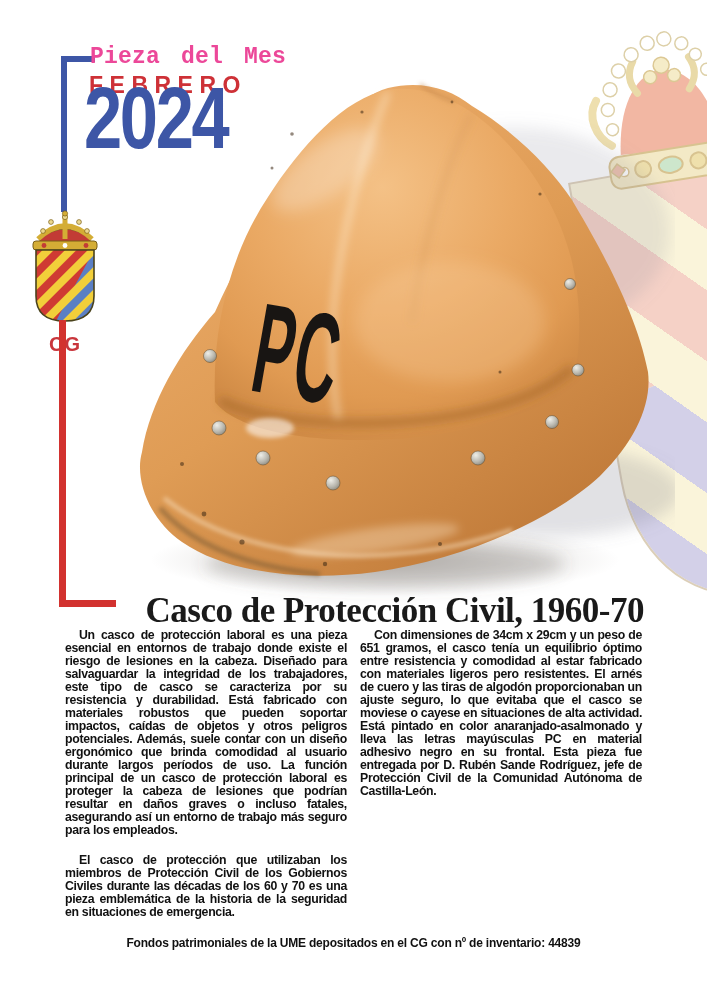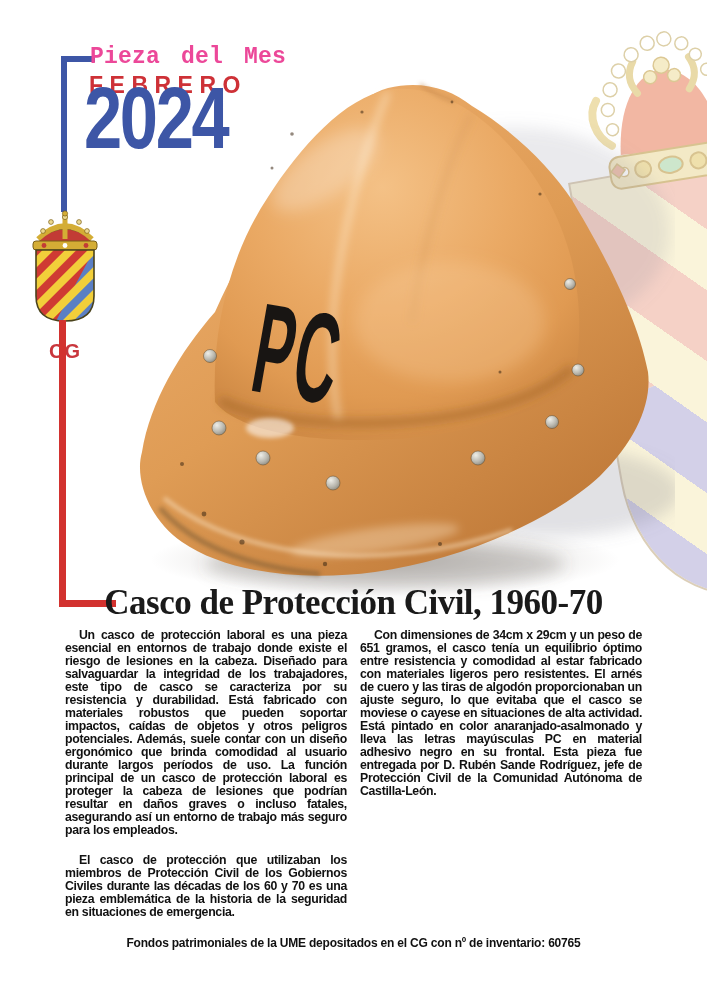--- a/index.html
+++ b/index.html
@@ -31,27 +31,27 @@
   .bracket-blue{position:absolute;left:61px;top:56px;width:28px;height:150px;
     border-top:6px solid #3d56a6;border-left:6px solid #3d56a6;z-index:3;}
   .kicker{position:absolute;left:90px;top:44px;font-family:Liberation Mono, monospace;
     font-weight:bold;font-size:23px;color:#ec4899;word-spacing:7px;letter-spacing:.2px;z-index:3;}
   .month{position:absolute;left:89px;top:72px;font-weight:bold;font-size:23px;color:#ce3137;
     letter-spacing:6.5px;z-index:3;}
   .year{position:absolute;left:84px;top:74px;font-weight:bold;font-size:88px;line-height:1;
     color:#3d56a6;letter-spacing:-3px;transform:scaleX(.78);transform-origin:left top;z-index:3;}
   
   .emblem{position:absolute;left:26px;top:210px;width:78px;text-align:center;z-index:3;}
-  .emblem .cg{margin-top:10px;font-weight:bold;font-size:20px;letter-spacing:1px;color:#c9363c;}
+  .emblem .cg{margin-top:3px;font-weight:bold;font-size:20px;letter-spacing:1px;color:#c9363c;}
   .bracket-red{position:absolute;left:59px;top:320px;width:50px;height:280px;
     border-left:7px solid #d2322f;border-bottom:7px solid #d2322f;z-index:3;}
   
   .helmet-wrap{position:absolute;left:120px;top:72px;width:555px;height:535px;z-index:2;}
   
-  .title{position:absolute;left:55px;right:55px;top:583px;margin:0;text-align:center;
+  .title{position:absolute;left:55px;right:55px;top:583px;margin:8px;text-align:right;
     font-family:"Liberation Serif","DejaVu Serif",serif;font-weight:bold;font-size:35px;
     color:#1a1a1a;letter-spacing:-.5px;z-index:5;}
   .article{position:absolute;left:65px;top:629px;width:577px;display:flex;gap:13px;z-index:5;}
   .col{width:282px;}
   .col p{margin:0 0 17px 0;text-indent:14px;text-align:justify;
     font-size:12.3px;line-height:13px;font-weight:bold;letter-spacing:-.3px;color:#111;}
   .footer{position:absolute;left:0;right:0;top:936px;text-align:center;
     font-size:12px;font-weight:bold;letter-spacing:-.2px;color:#111;z-index:5;}
 </style>
 </head>
@@ -260,15 +260,15 @@
   <div class="article">
     <div class="col">
       <p>Un casco de protección laboral es una pieza esencial en entornos de trabajo donde existe el riesgo de lesiones en la cabeza. Diseñado para salvaguardar la integridad de los trabajadores, este tipo de casco se caracteriza por su resistencia y durabilidad. Está fabricado con materiales robustos que pueden soportar impactos, caídas de objetos y otros peligros potenciales. Además, suele contar con un diseño ergonómico que brinda comodidad al usuario durante largos períodos de uso. La función principal de un casco de protección laboral es proteger la cabeza de lesiones que podrían resultar en daños graves o incluso fatales, asegurando así un entorno de trabajo más seguro para los empleados.</p>
       <p>El casco de protección que utilizaban los miembros de Protección Civil de los Gobiernos Civiles durante las décadas de los 60 y 70 es una pieza emblemática de la historia de la seguridad en situaciones de emergencia.</p>
     </div>
     <div class="col">
       <p>Con dimensiones de 34cm x 29cm y un peso de 651 gramos, el casco tenía un equilibrio óptimo entre resistencia y comodidad al estar fabricado con materiales ligeros pero resistentes. El arnés de cuero y las tiras de algodón proporcionaban un ajuste seguro, lo que evitaba que el casco se moviese o cayese en situaciones de alta actividad. Está pintado en color anaranjado-asalmonado y lleva las letras mayúsculas PC en material adhesivo negro en su frontal. Esta pieza fue entregada por D. Rubén Sande Rodríguez, jefe de Protección Civil de la Comunidad Autónoma de Castilla-León.</p>
     </div>
   </div>
 
-  <div class="footer">Fondos patrimoniales de la UME depositados en el CG con nº de inventario: 60765</div>
+  <div class="footer">Fondos patrimoniales de la UME depositados en el CG con nº de inventario: 44839</div>
 
 </div>
 
 </body></html>

